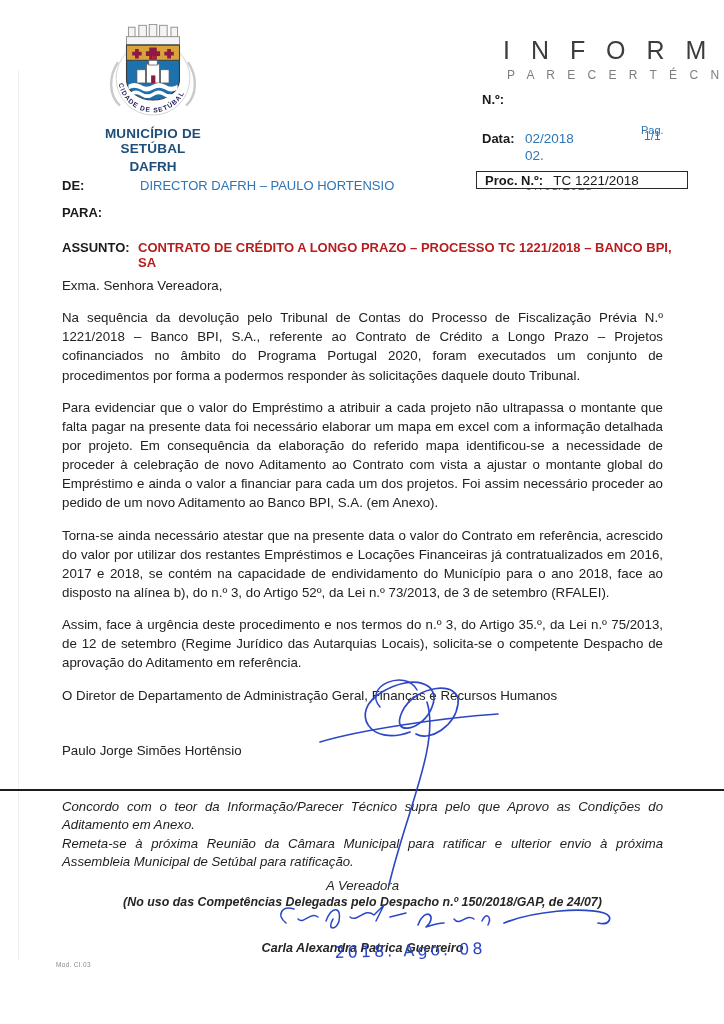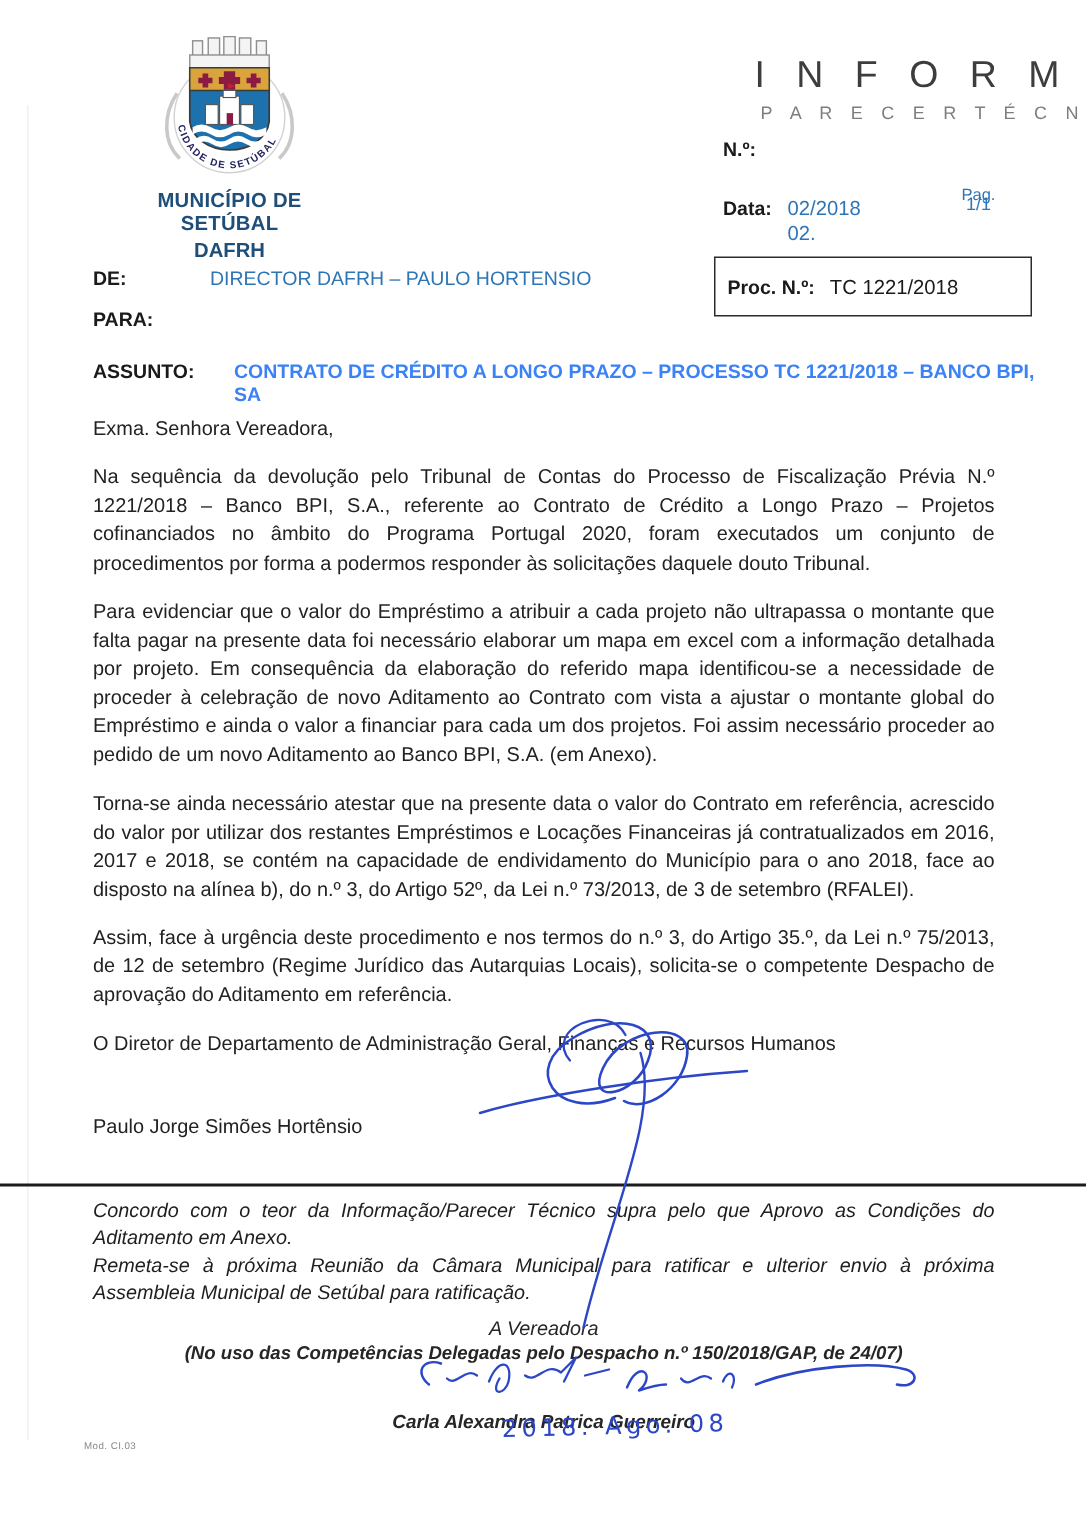--- a/index.html
+++ b/index.html
@@ -22,31 +22,31 @@
   .lbl { font-weight:bold; color:#1a1a1a; font-size:13px; }
   .blue-val { color:#2e75b6; font-size:13.5px;margin-top:47px; }
   .num-label   { position:absolute; left:482px; top:92px; }
   .num-value   { position:absolute; left:525px; top:84px; }
   .num-value2  { position:absolute; left:525px; top:101px; }
   .date-label  { position:absolute; left:482px; top:131px; }
   .date-value  { position:absolute; left:525px; top:131px; }
   .pag-label   { position:absolute; left:641px; top:124px; font-size:11px; color:#2e75b6; }
   .pag-value   { position:absolute; left:644px; top:129px; font-size:12px; color:#2e75b6; }
 
-  .proc-box { position:absolute; left:476px; top:171px; width:212px; height:40px; border:1.5px solid #2b2b2b; background:#fff; display:flex; align-items:center; padding-left:8px; }
+  .proc-box { position:absolute; left:476px; top:171px; width:212px; height:18px; border:1.5px solid #2b2b2b; background:#fff; display:flex; align-items:center; padding-left:8px; }
   .proc-box .lbl { margin-right:10px; }
   .proc-box .val { font-size:13.5px; color:#1a1a1a; }
 
   
   .de-label   { position:absolute; left:62px;  top:178px; }
   .de-value   { position:absolute; left:140px; top:178px; color:#2e75b6; font-size:13px; }
   .para-label { position:absolute; left:62px;  top:205px; }
   .para-value { position:absolute; left:140px; top:205px; color:#2e75b6; font-size:13px; }
   .assunto-label { position:absolute; left:62px; top:240px; }
-  .assunto-value { position:absolute; left:156px; top:240px; color:#3b82f6; font-size:13px; font-weight:bold; width:540px; }
+  .assunto-value { position:absolute; left:138px; top:240px; color:#b91c1c; font-size:13px; font-weight:bold; width:540px; }
 
   
   .body-text { position:absolute; left:62px; top:276px; width:601px; font-size:13.3px; line-height:1.44; color:#222; }
   .body-text p { text-align:justify; margin-bottom:13px; }
   .salutation { margin-bottom:14px; }
   .signer-title { text-align:center; margin-top:5px; margin-bottom:0; }
   .signer-name { text-align:center; margin-top:36px; }
 
   
   .rule { position:absolute; left:0; top:789px; width:724px; height:2px; background:#1c1c1c; }

